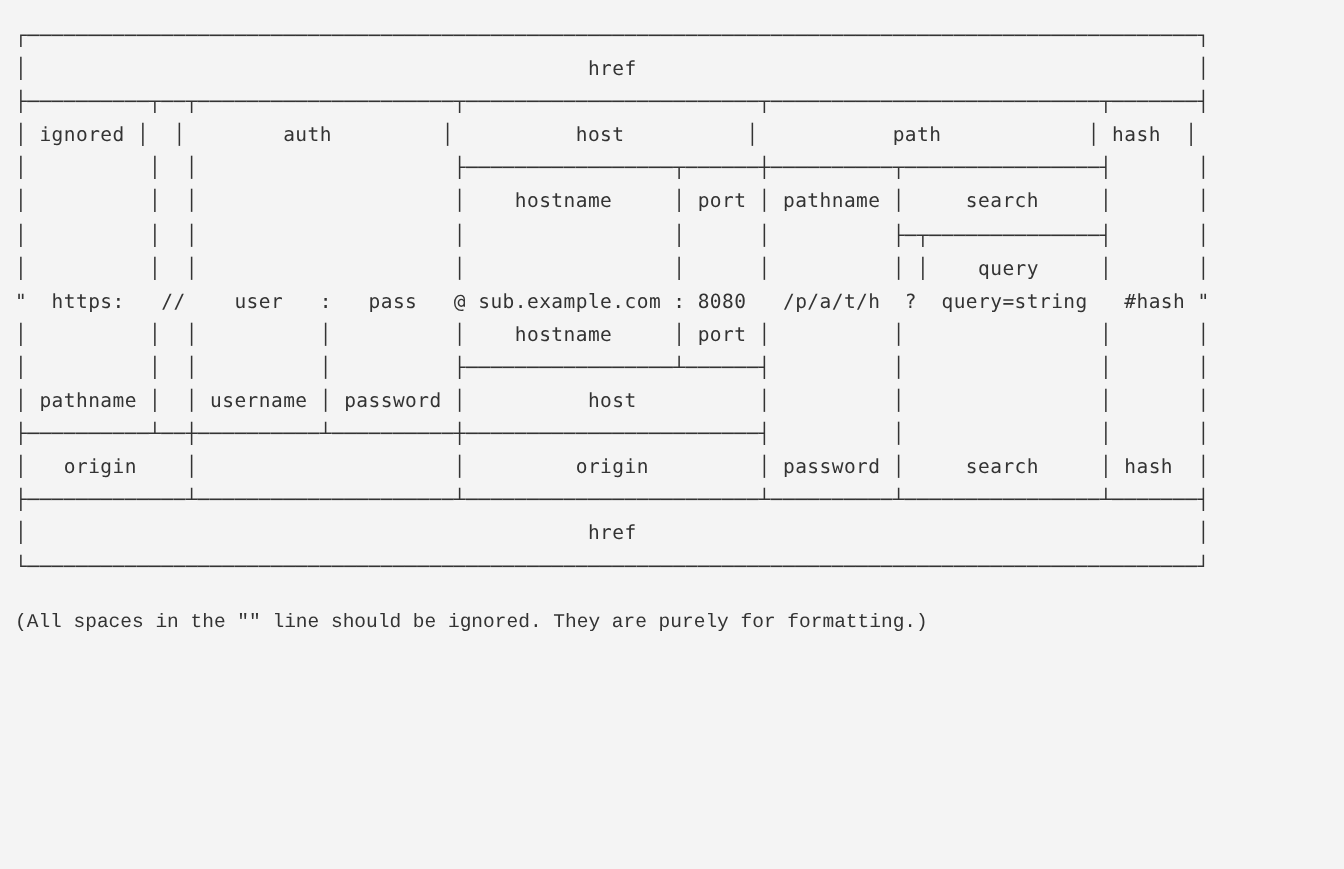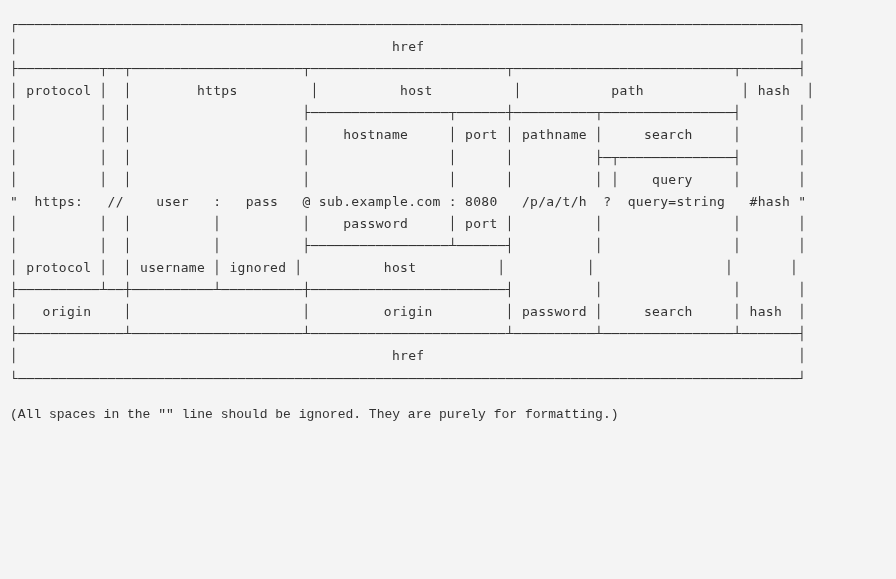--- a/index.html
+++ b/index.html
@@ -25,29 +25,29 @@
     font-size: 13px;
   }
 </style>
 </head>
 <body>
 
 <div class="page">
 <pre class="diagram"><span>┌────────────────────────────────────────────────────────────────────────────────────────────────┐</span>
 <span>│                                              href                                              │</span>
 <span>├──────────┬──┬─────────────────────┬────────────────────────┬───────────────────────────┬───────┤</span>
-<span>│ protocol │  │        https         │          host          │           path            │ hash  │</span>
+<span>│ ignored │  │        auth         │          host          │           path            │ hash  │</span>
 <span>│          │  │                     ├─────────────────┬──────┼──────────┬────────────────┤       │</span>
 <span>│          │  │                     │    hostname     │ port │ pathname │     search     │       │</span>
 <span>│          │  │                     │                 │      │          ├─┬──────────────┤       │</span>
 <span>│          │  │                     │                 │      │          │ │    query     │       │</span>
 <span>"  https:   //    user   :   pass   @ sub.example.com : 8080   /p/a/t/h  ?  query=string   #hash "</span>
-<span>│          │  │          │          │    password     │ port │          │                │       │</span>
+<span>│          │  │          │          │    hostname     │ port │          │                │       │</span>
 <span>│          │  │          │          ├─────────────────┴──────┤          │                │       │</span>
-<span>│ protocol │  │ username │ ignored │          host          │          │                │       │</span>
+<span>│ pathname │  │ username │ password │          host          │          │                │       │</span>
 <span>├──────────┴──┼──────────┴──────────┼────────────────────────┤          │                │       │</span>
 <span>│   origin    │                     │         origin         │ password │     search     │ hash  │</span>
 <span>├─────────────┴─────────────────────┴────────────────────────┴──────────┴────────────────┴───────┤</span>
 <span>│                                              href                                              │</span>
 <span>└────────────────────────────────────────────────────────────────────────────────────────────────┘</span>
 </pre>
 <div class="note">(All spaces in the "" line should be ignored. They are purely for formatting.)</div>
 </div>
 
 </body></html>

